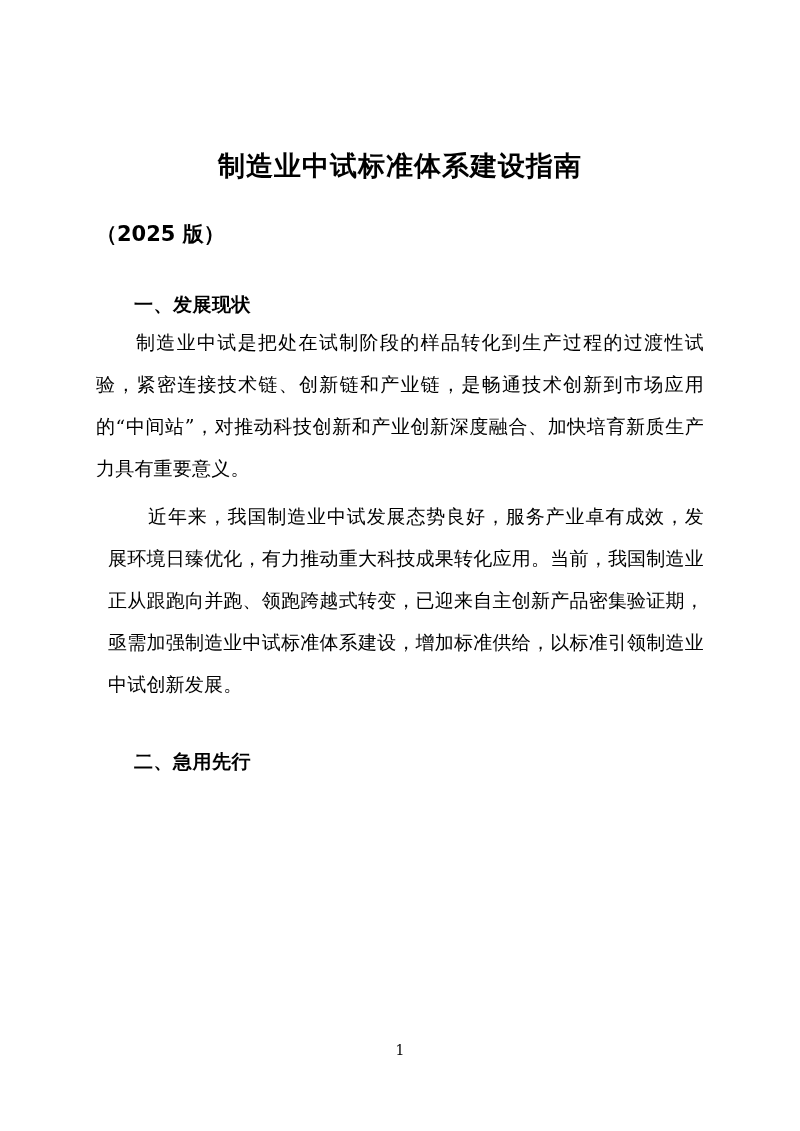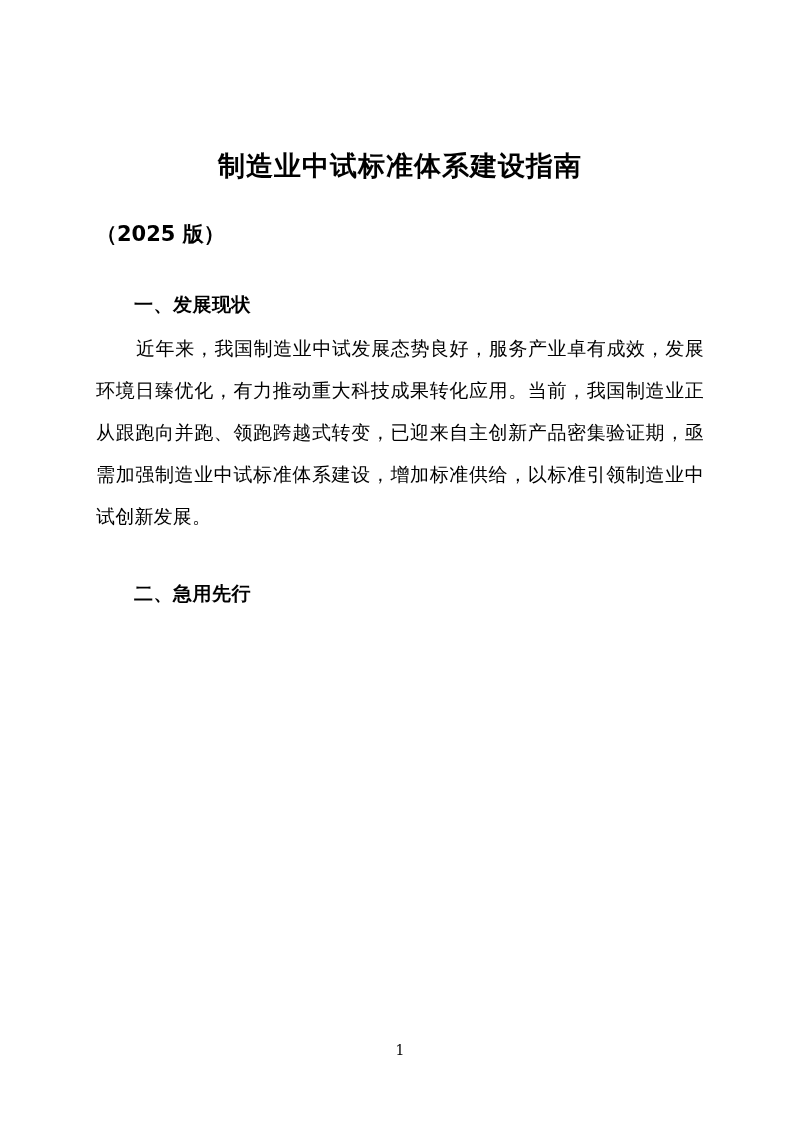--- a/index.html
+++ b/index.html
@@ -59,20 +59,21 @@
     font-size: 19px;
     line-height: 42px;
     margin: 0;
     text-indent: 40px;
     text-align: justify;
     text-justify: inter-ideograph;
     letter-spacing: 0.2px;
   }
   .para-gap {
     padding-top: 6px;
+    margin-left: 12px;
   }
   .page-number {
     position: absolute;
     left: 0;
     right: 0;
     top: 1042px;
     text-align: center;
     font-size: 14px;
     color: #000000;
     font-family: "DejaVu Serif", "Liberation Serif", serif;
@@ -81,20 +82,21 @@
 </head>
 <body>
 
 <div class="page">
   <div class="content">
 
     <h1 class="doc-title">制造业中试标准体系建设指南</h1>
     <div class="doc-subtitle">（2025 版）</div>
 
     <h2 class="section-heading">一、发展现状</h2>
+    <p class="body-para">制造业中试是把处在试制阶段的样品转化到生产过程的过渡性试验，紧密连接技术链、创新链和产业链，是畅通技术创新到市场应用的“中间站”，对推动科技创新和产业创新深度融合、加快培育新质生产力具有重要意义。</p>
     <p class="body-para para-gap">近年来，我国制造业中试发展态势良好，服务产业卓有成效，发展环境日臻优化，有力推动重大科技成果转化应用。当前，我国制造业正从跟跑向并跑、领跑跨越式转变，已迎来自主创新产品密集验证期，亟需加强制造业中试标准体系建设，增加标准供给，以标准引领制造业中试创新发展。</p>
 
     <h2 class="section-heading">二、急用先行</h2>
 
   </div>
 
   <div class="page-number">1</div>
 </div>
 
 </body></html>

